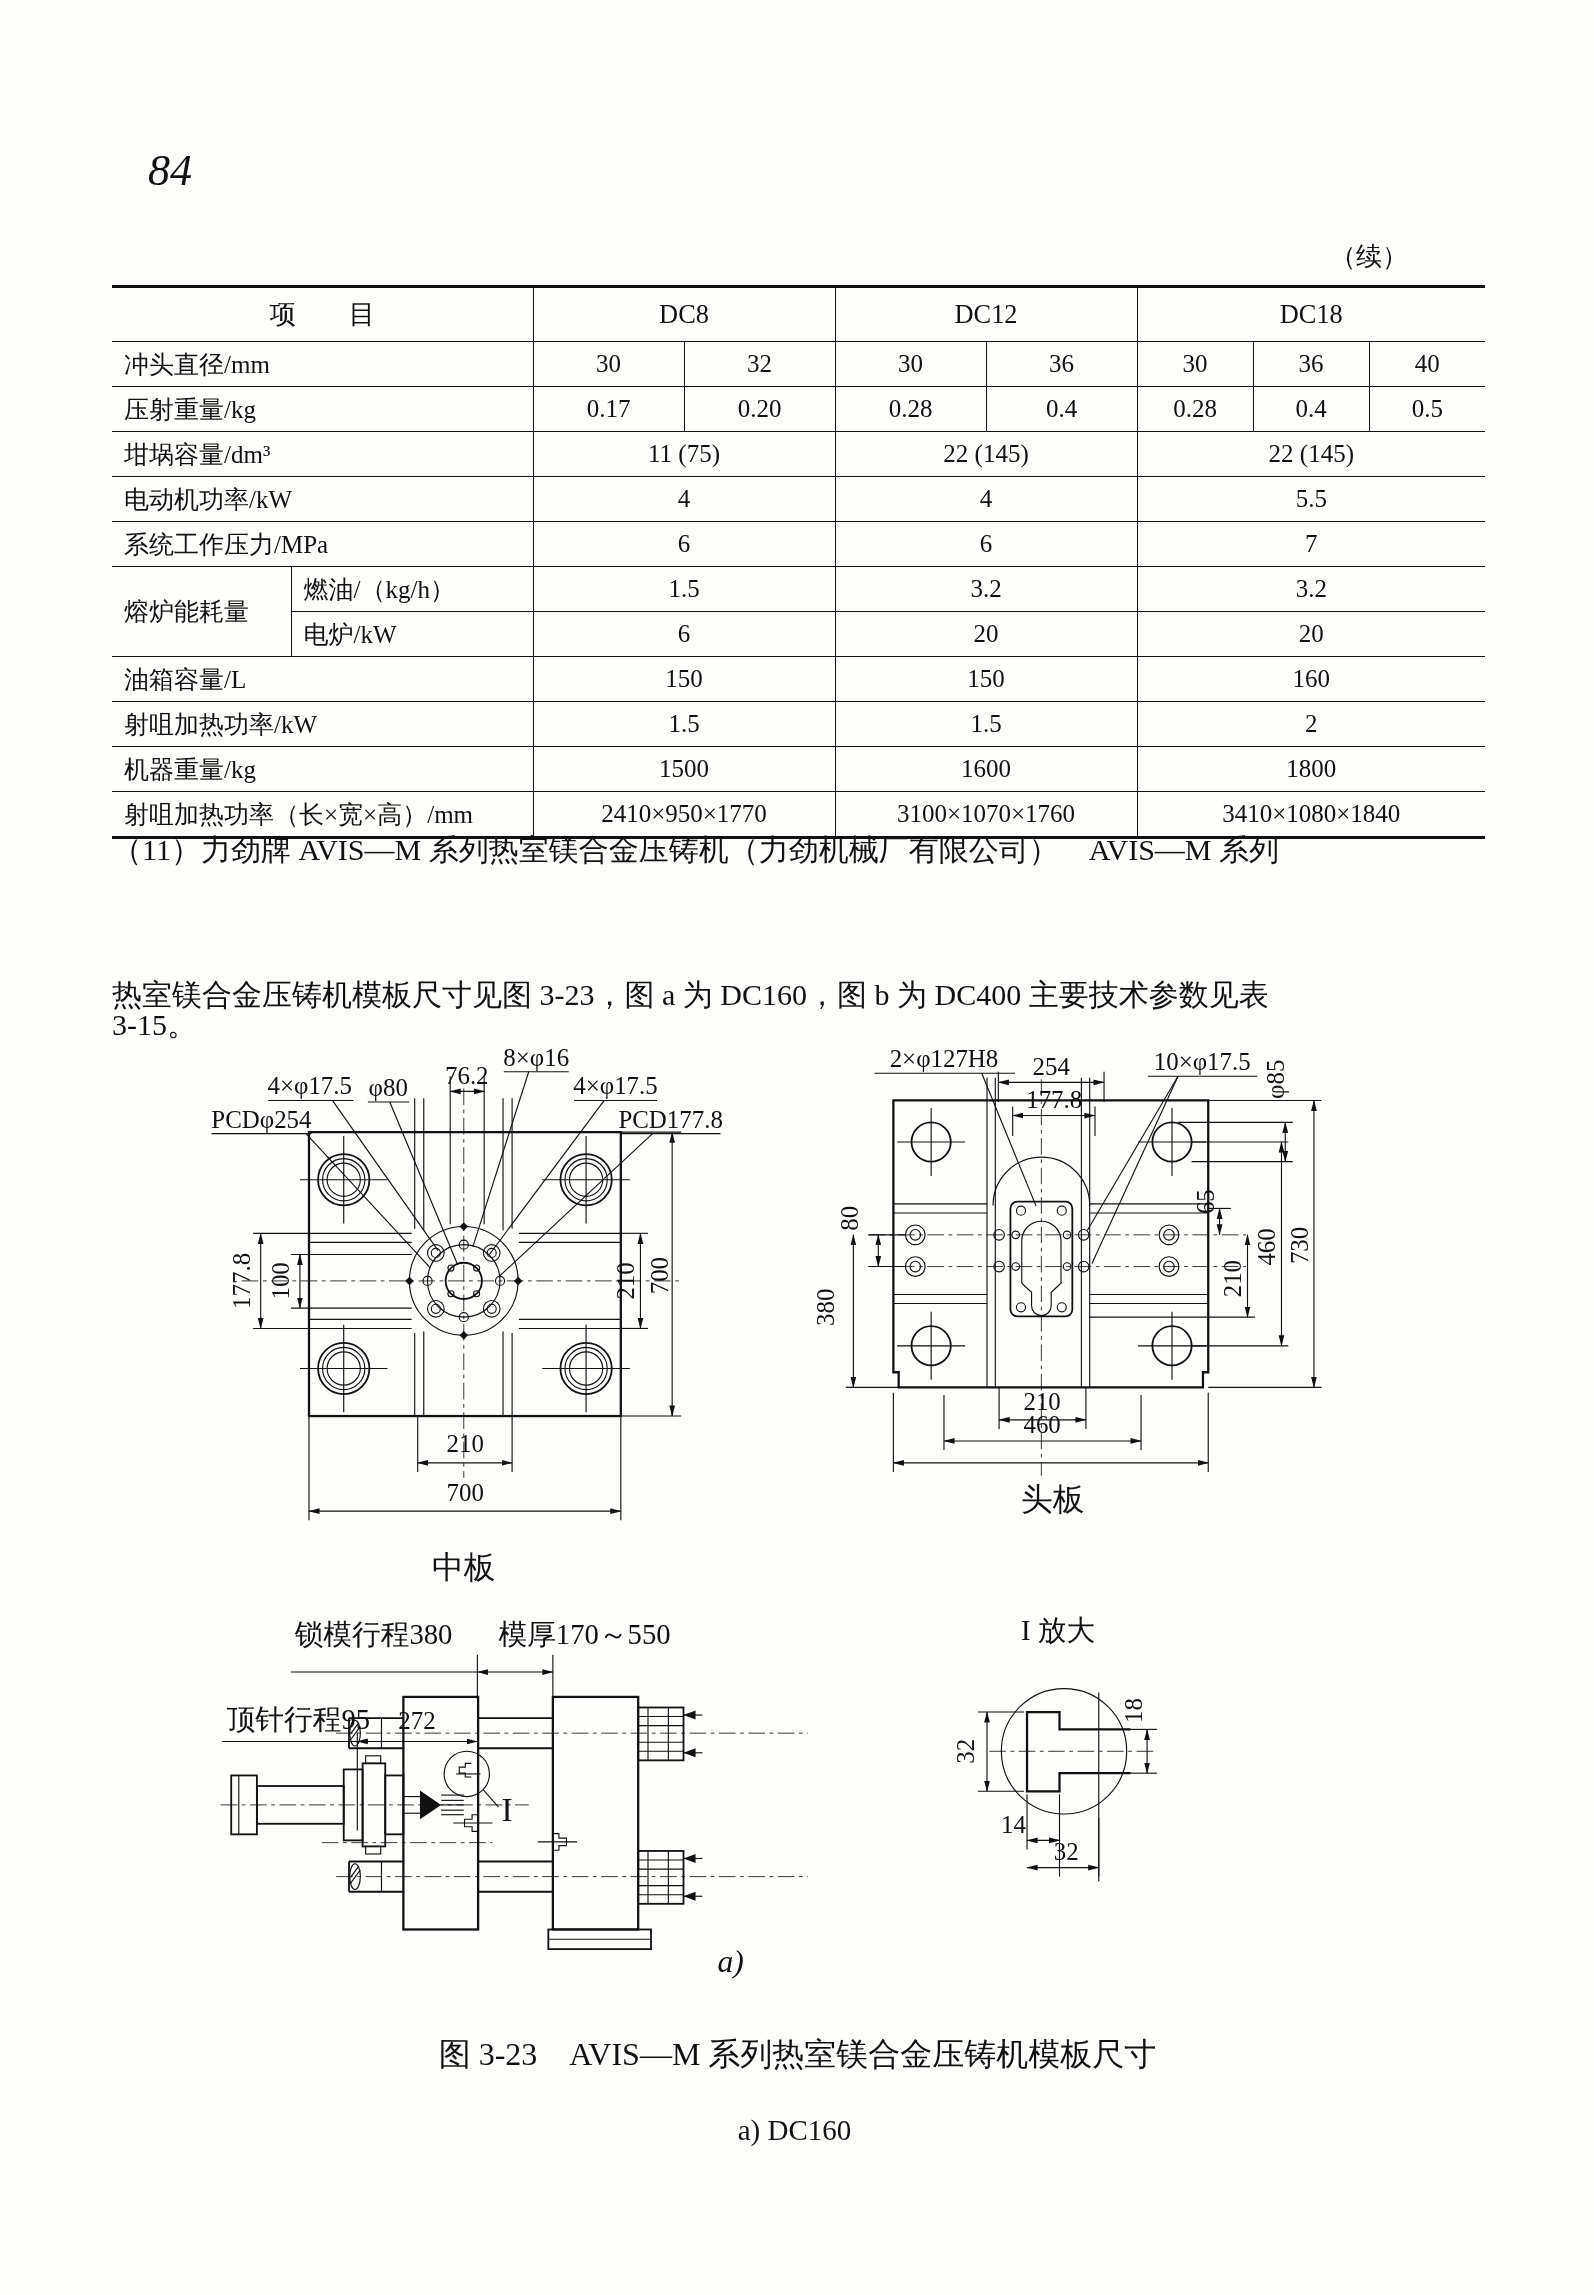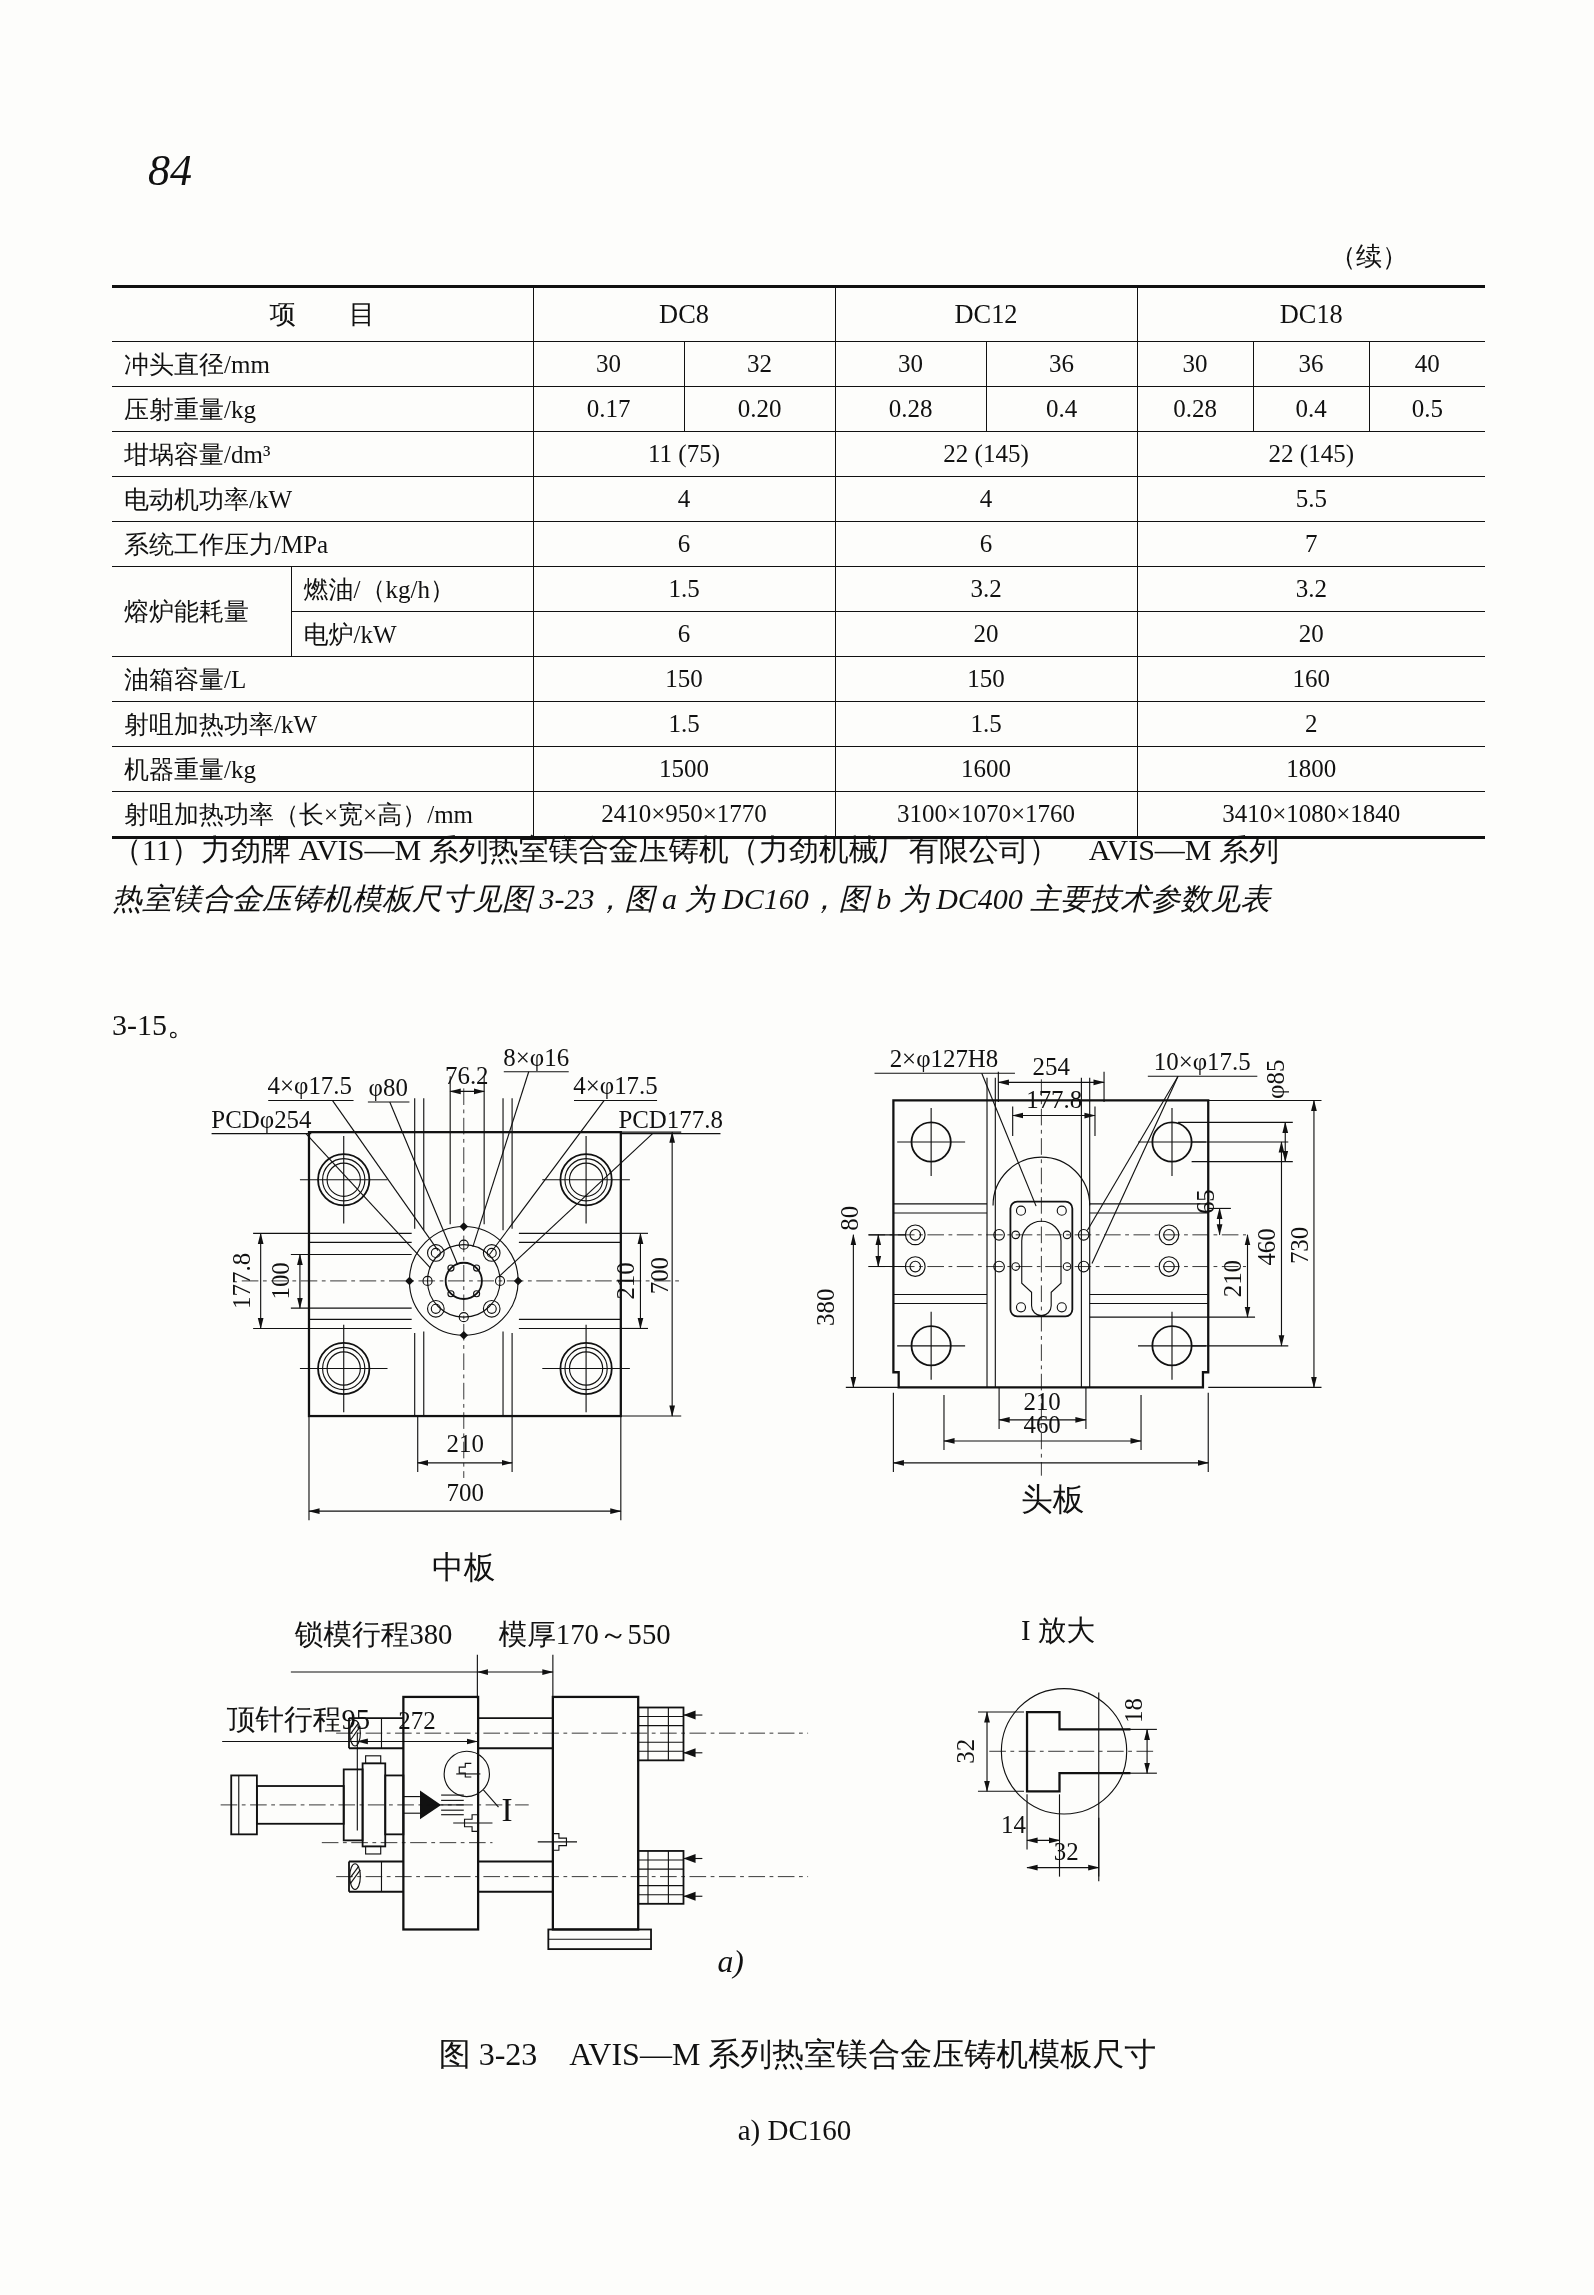--- a/index.html
+++ b/index.html
@@ -13,21 +13,21 @@
   #spec{left:112px;top:285px;width:1372px;border-collapse:collapse;table-layout:fixed;
         border-top:3.8px solid #111;border-bottom:3.8px solid #111;font-family:"Liberation Serif","DejaVu Serif",serif;}
   #spec td{border-bottom:1.5px solid #111;font-size:25px;text-align:center;vertical-align:middle;
            height:44px;padding:0;overflow:visible;white-space:nowrap;}
   #spec tr.hd td{height:53px;font-size:26.4px;}
   #spec td.lab{text-align:left;padding-left:12px;}
   #spec td.vb{border-left:1.5px solid #111;}
   
   .pline{left:112px;width:1372px;font-size:30px;line-height:38px;}
   #pl1{top:831px;}
-  #pl2{top:880px;font-style:italic;}
+  #pl2{top:976px;}
   #pl3{top:1006px;}
   
   #figcap{left:0;top:2033px;width:1595px;text-align:center;font-size:32px;}
   #figsub{left:16px;top:2114px;width:1557px;text-align:center;font-size:29px;}
   
   svg{position:absolute;left:0;top:1034px;}
   .o{fill:none;stroke:#111;stroke-width:3;}
   .o2{fill:none;stroke:#111;stroke-width:2.4;}
   .t{fill:none;stroke:#111;stroke-width:1.5;}
   .cl{fill:none;stroke:#111;stroke-width:1.1;stroke-dasharray:22 6 5 6;}

